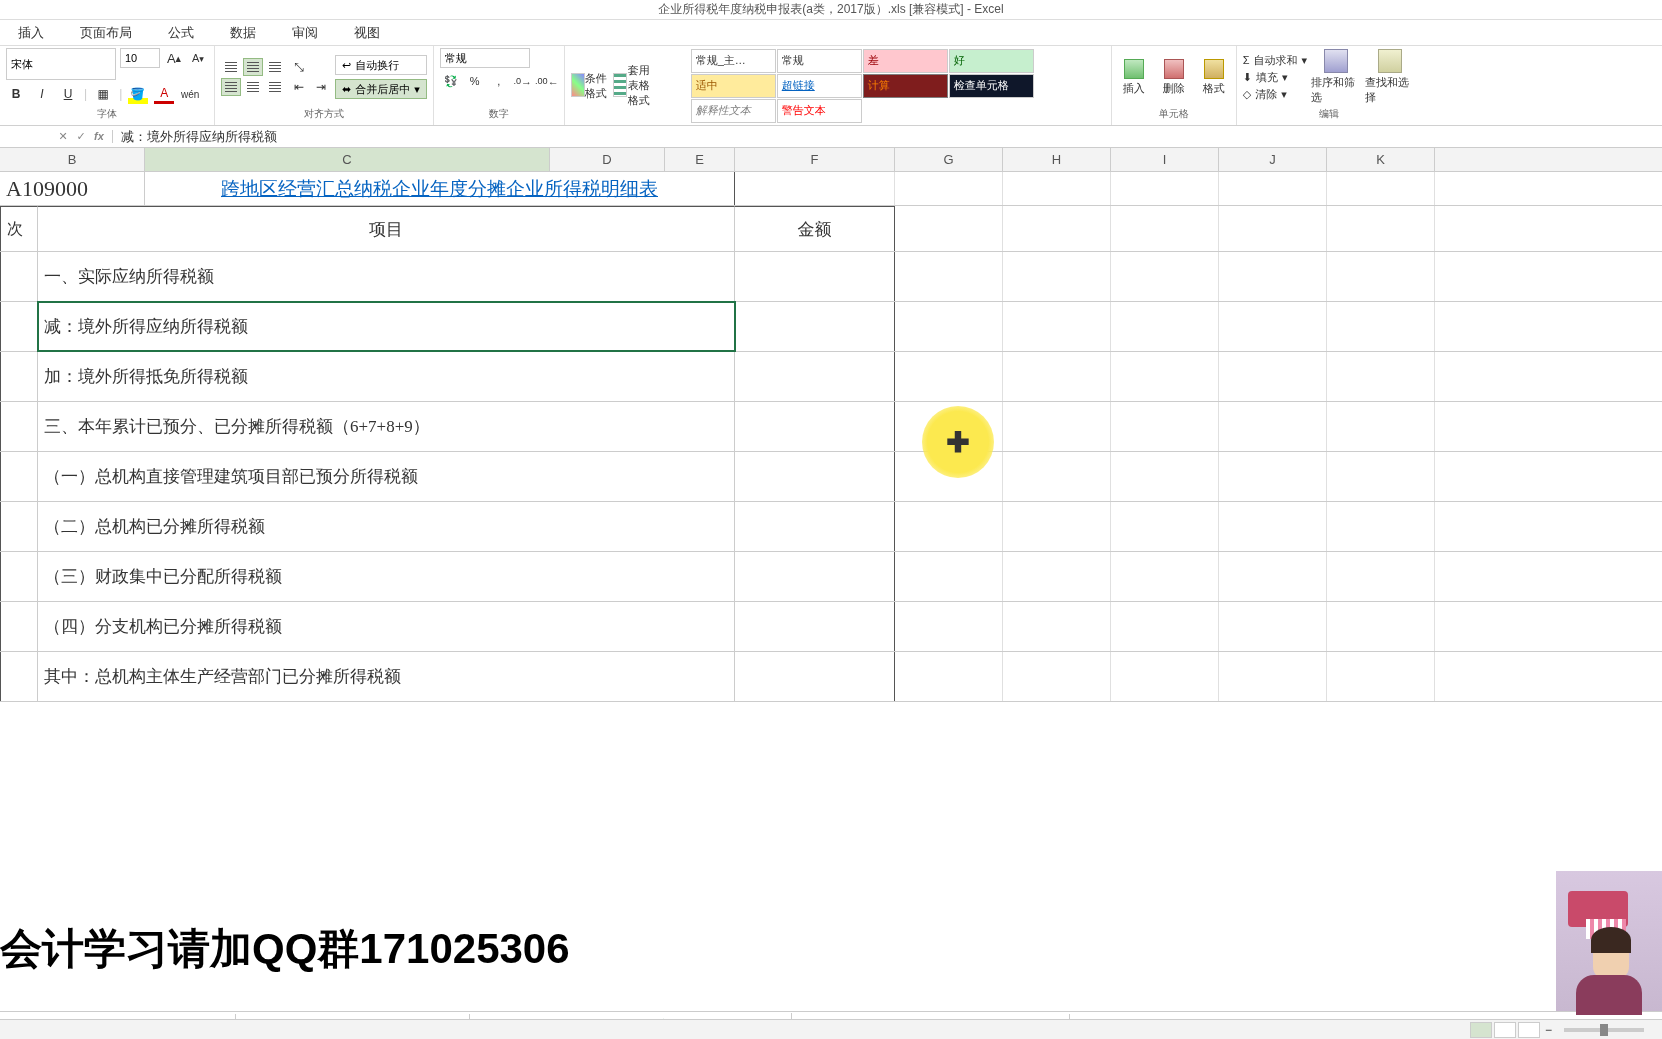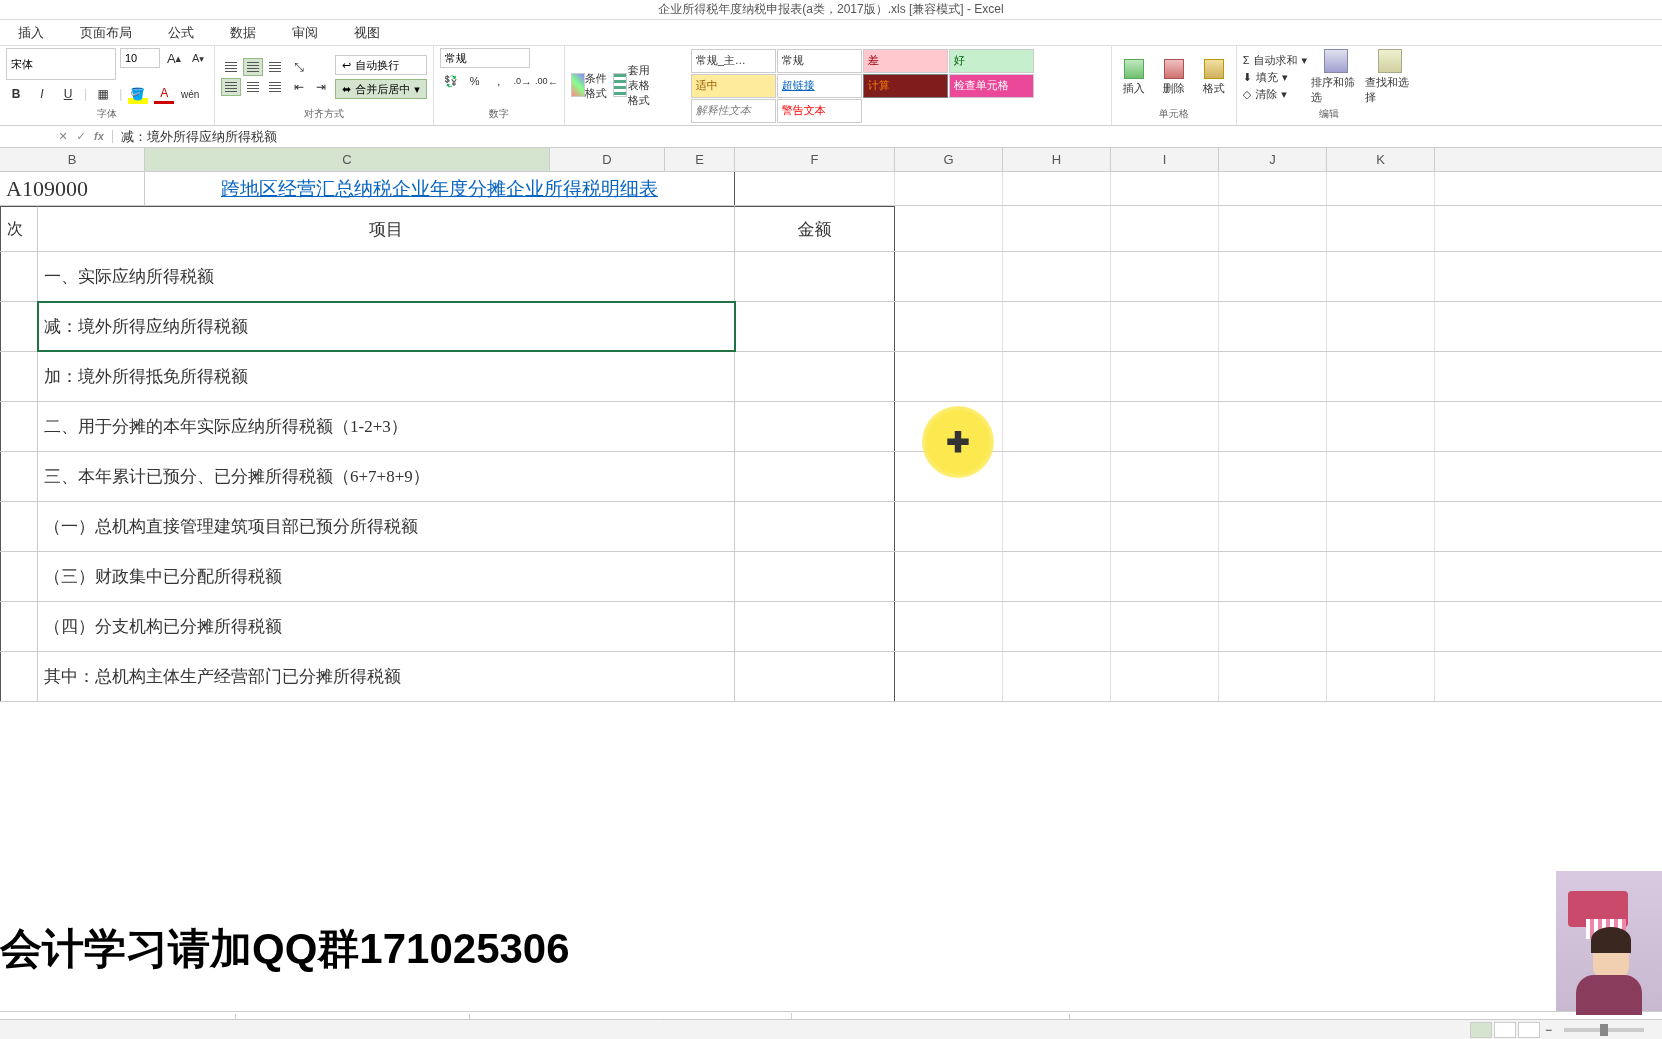--- a/index.html
+++ b/index.html
@@ -44,21 +44,21 @@
 .style-bigbtn { width: 38px; height: 45px; display: flex; align-items: center; justify-content: center; cursor: pointer; font-size: 11px; }
 .style-bigbtn .icon { width: 24px; height: 24px; background: #f0f0f0; border: 1px solid #ccc; margin-bottom: 2px; }
 .style-gallery { display: flex; flex-wrap: wrap; width: 450px; gap: 1px; padding-left: 36px; }
 .style-cell { width: 85px; height: 24px; border: 1px solid #ccc; font-size: 11px; display: flex; align-items: center; padding: 0 4px; cursor: pointer; }
 .style-cell.changgui { background: #fff; }
 .style-cell.cha { background: #ffc7ce; color: #9c0006; }
 .style-cell.hao { background: #c6efce; color: #006100; }
 .style-cell.shizhong { background: #ffeb9c; color: #9c5700; }
 .style-cell.link { color: #0563c1; text-decoration: underline; }
 .style-cell.jisuan { background: #7f1d1d; color: #fa7d00; border-color: #7f7f7f; }
-.style-cell.check { background: #ec4899; color: #fff; }
+.style-cell.check { background: #0f172a; color: #fff; }
 .style-cell.jieshi { font-style: italic; color: #7f7f7f; }
 .style-cell.jinggao { color: #ff0000; }
 
 
 .cells-btns { display: flex; gap: 8px; }
 .cell-bigbtn { width: 32px; display: flex; flex-direction: column; align-items: center; cursor: pointer; font-size: 11px; }
 .cell-bigbtn .icon { width: 20px; height: 20px; margin-bottom: 2px; }
 .icon-insert { background: linear-gradient(#c0e8c0, #70c070); border: 1px solid #5a5; }
 .icon-delete { background: linear-gradient(#f0c0c0, #d07070); border: 1px solid #a55; }
 .icon-format { background: linear-gradient(#f0e0a0, #d0b060); border: 1px solid #b90; }
@@ -399,41 +399,41 @@
       <div class="cell c-item" style="width:697px;">加：境外所得抵免所得税额</div>
       <div class="cell col-F darkborder-right"></div>
       <div class="cell col-G lightborder"></div>
       <div class="cell col-H lightborder"></div>
       <div class="cell col-I lightborder"></div>
       <div class="cell col-J lightborder"></div>
       <div class="cell col-K lightborder"></div>
     </div>
     <div class="row">
       <div class="cell" style="width:38px;border-left:1.5px solid #555;"></div>
-      <div class="cell c-item" style="width:697px;">二、用于分摊的本年实际应纳所得税额（1-2+3）</div>
-      <div class="cell col-F darkborder-right"></div>
-      <div class="cell col-G lightborder"></div>
-      <div class="cell col-H lightborder"></div>
-      <div class="cell col-I lightborder"></div>
-      <div class="cell col-J lightborder"></div>
-      <div class="cell col-K lightborder"></div>
-    </div>
-    <div class="row">
-      <div class="cell" style="width:38px;border-left:1.5px solid #555;"></div>
       <div class="cell c-item" style="width:697px;">三、本年累计已预分、已分摊所得税额（6+7+8+9）</div>
       <div class="cell col-F darkborder-right"></div>
       <div class="cell col-G lightborder"></div>
       <div class="cell col-H lightborder"></div>
       <div class="cell col-I lightborder"></div>
       <div class="cell col-J lightborder"></div>
       <div class="cell col-K lightborder"></div>
     </div>
     <div class="row">
       <div class="cell" style="width:38px;border-left:1.5px solid #555;"></div>
       <div class="cell c-item" style="width:697px;">（一）总机构直接管理建筑项目部已预分所得税额</div>
+      <div class="cell col-F darkborder-right"></div>
+      <div class="cell col-G lightborder"></div>
+      <div class="cell col-H lightborder"></div>
+      <div class="cell col-I lightborder"></div>
+      <div class="cell col-J lightborder"></div>
+      <div class="cell col-K lightborder"></div>
+    </div>
+    <div class="row">
+      <div class="cell" style="width:38px;border-left:1.5px solid #555;"></div>
+      <div class="cell c-item" style="width:697px;">（二）总机构已分摊所得税额</div>
       <div class="cell col-F darkborder-right"></div>
       <div class="cell col-G lightborder"></div>
       <div class="cell col-H lightborder"></div>
       <div class="cell col-I lightborder"></div>
       <div class="cell col-J lightborder"></div>
       <div class="cell col-K lightborder"></div>
     </div>
     <div class="row">
       <div class="cell" style="width:38px;border-left:1.5px solid #555;"></div>
       <div class="cell c-item" style="width:697px;">（三）财政集中已分配所得税额</div>

